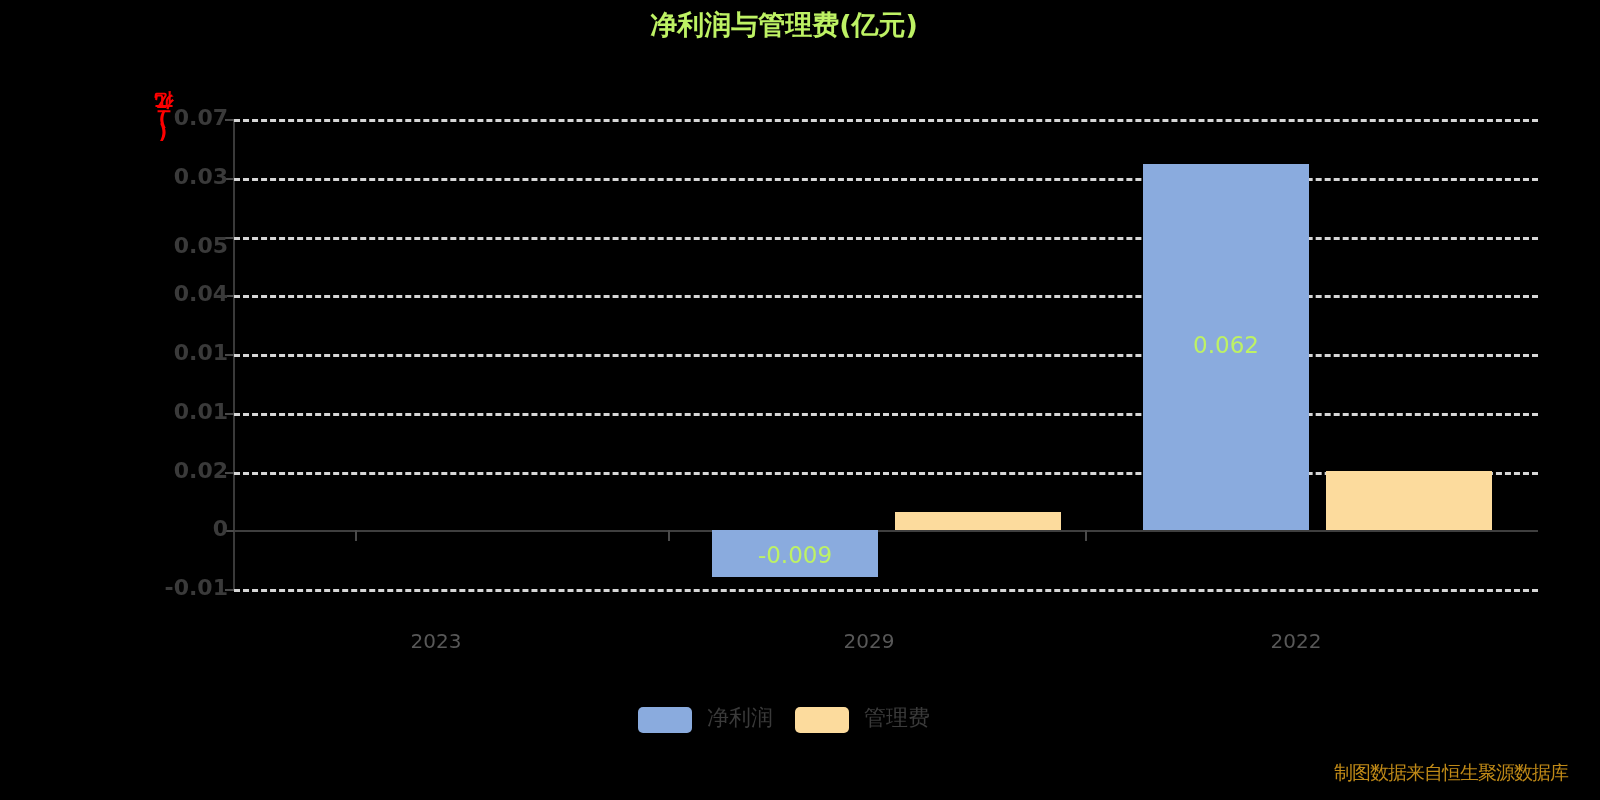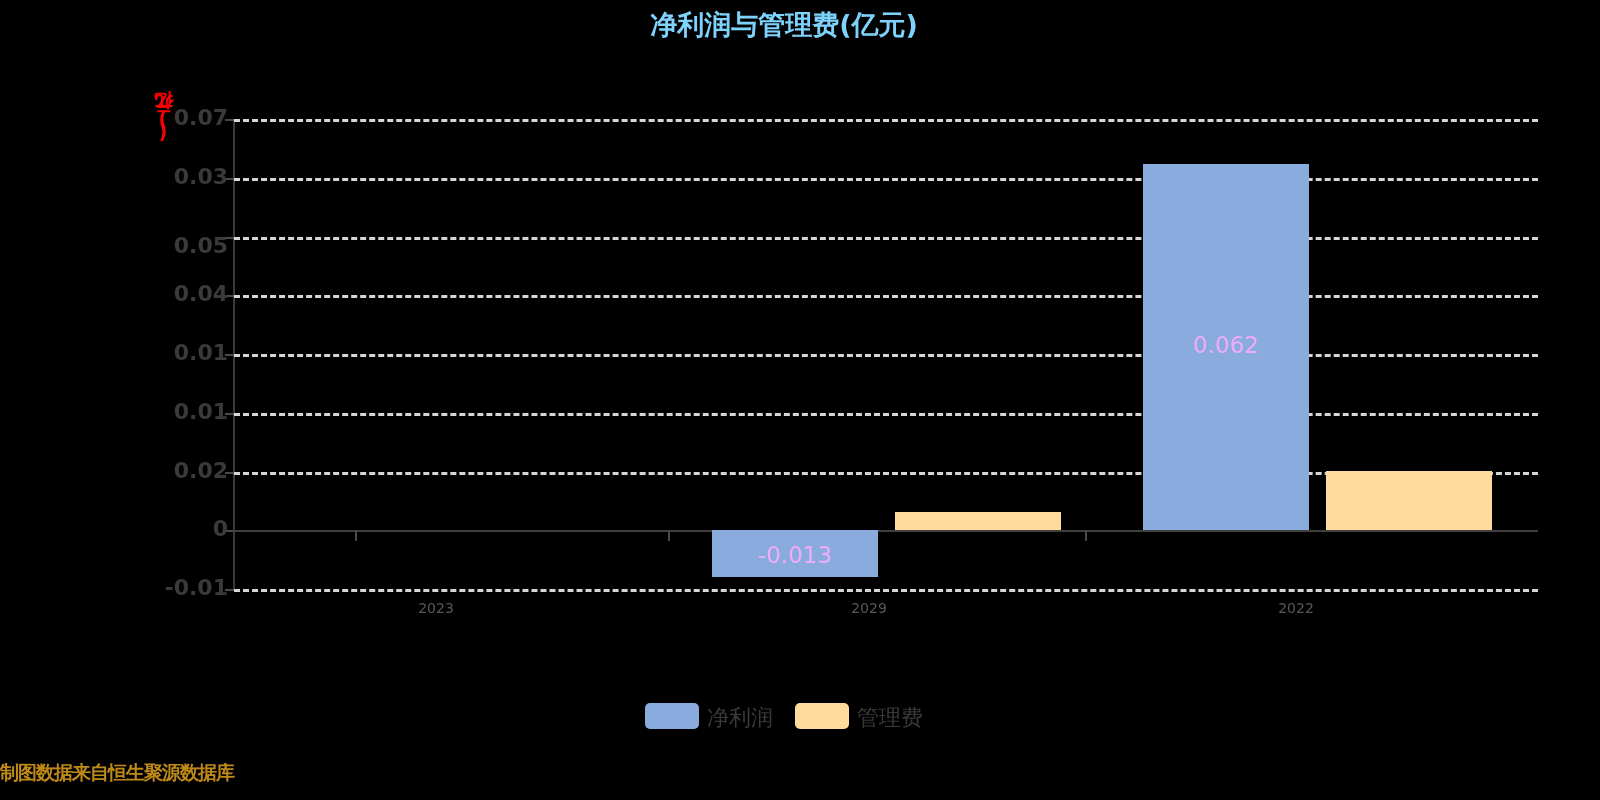--- a/index.html
+++ b/index.html
@@ -17,21 +17,21 @@
 
   
   #chart-title {
     position: absolute;
     left: 0;
     top: 8px;
     width: 1568px;
     text-align: center;
     font-size: 27px;
     font-weight: bold;
-    color: #7dd3fc;
+    color: #bef264;
     letter-spacing: 0px;
     line-height: 34px;
   }
 
   
   #plot-area {
     position: absolute;
     left: 234px;
     top: 119px;
     width: 1304px;
@@ -106,79 +106,79 @@
   .bar.net {
     background: #8aabde;
   }
   .bar.admin {
     background: #fcdb9d;
   }
 
   .bar-label {
     position: absolute;
     font-size: 23px;
-    color: #f0abfc;
+    color: #bef264;
     text-align: center;
     white-space: nowrap;
   }
 
   
   .xtick {
     position: absolute;
     top: 530px;
     width: 2px;
     height: 11px;
     background: #4a4a4a;
   }
   .xlabel {
     position: absolute;
-    top: 600px;
+    top: 629px;
     width: 160px;
     text-align: center;
-    font-size: 14px;
+    font-size: 20px;
     color: #585858;
   }
 
   
   #legend {
     position: absolute;
     left: 0;
     top: 703px;
     width: 1568px;
     display: flex;
     justify-content: center;
     align-items: center;
     gap: 22px;
   }
   .legend-item {
     display: flex;
-    align-items: flex-start;
-    gap: 8px;
+    align-items: flex-end;
+    gap: 15px;
   }
   .legend-swatch {
     width: 54px;
     height: 26px;
     border-radius: 5px;
   }
   .legend-swatch.net { background: #8aabde; }
   .legend-swatch.admin { background: #fcdb9d; }
   .legend-text {
     font-size: 22px;
     color: #3a3a3a;
   }
 
   
   #footer-note {
     position: absolute;
     left: 0;
     top: 760px;
     width: 1568px;
-    text-align: left;
+    text-align: right;
     font-size: 19px;
-    font-weight: bold;
+    font-weight: normal;
     color: #c08a17;
     letter-spacing: -1px;
   }
 </style>
 </head>
 <body>
 
 <div id="chart-title">净利润与管理费(亿元)</div>
 
 <div id="y-unit-label">(亿元)</div>
@@ -217,21 +217,21 @@
 
   <div class="gridline zero" style="top:411px;"></div>
   <div class="ytick" style="top:411px;"></div>
   <div class="ylabel" style="top:411px;">0</div>
 
   <div class="gridline" style="top:470px;"></div>
   <div class="ytick" style="top:470px;"></div>
   <div class="ylabel" style="top:470px;">-0.01</div>
 
   <div class="bar net" style="left:478px; top:411px; width:166px; height:47px;"></div>
-  <div class="bar-label" style="left:478px; top:423px; width:166px;">-0.013</div>
+  <div class="bar-label" style="left:478px; top:423px; width:166px;">-0.009</div>
 
   <div class="bar admin" style="left:661px; top:393px; width:166px; height:18px;"></div>
 
   <div class="bar net" style="left:909px; top:45px; width:166px; height:366px;"></div>
   <div class="bar-label" style="left:909px; top:213px; width:166px;">0.062</div>
 
   <div class="bar admin" style="left:1092px; top:352px; width:166px; height:59px;"></div>
 
 </div>
 

